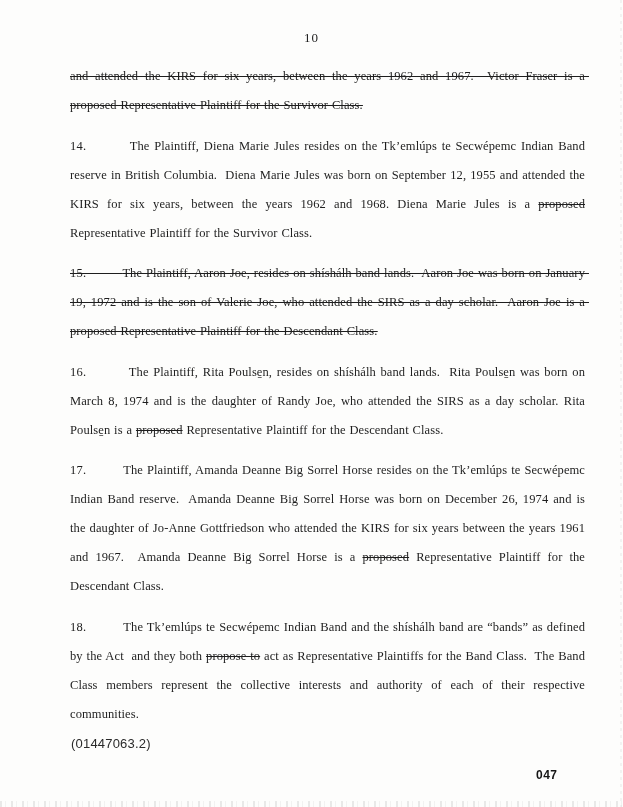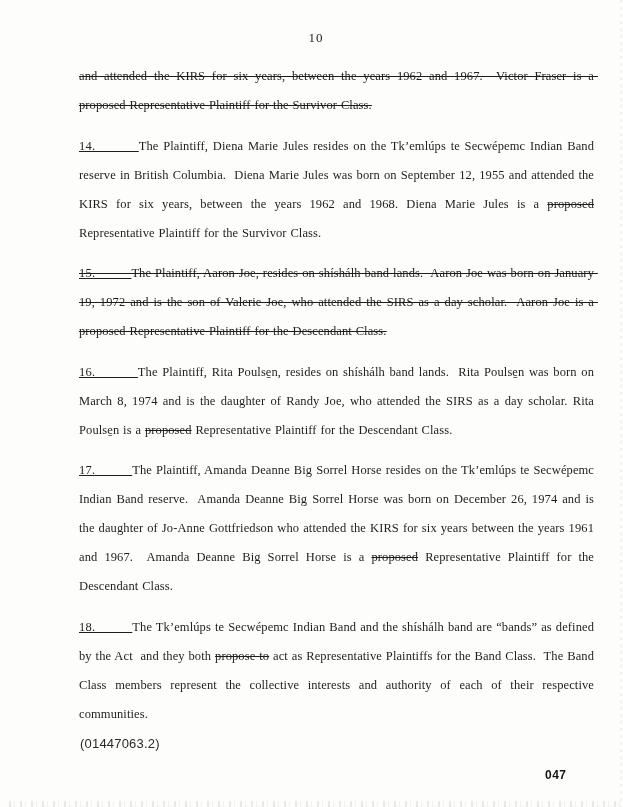--- a/index.html
+++ b/index.html
@@ -11,21 +11,20 @@
     height: 807px;
     background: #fdfdfc;
     position: relative;
     overflow: hidden;
     font-family: "Liberation Serif", "DejaVu Serif", serif;
     color: #1e1e1e;
   }
   .page {
     position: absolute;
     inset: 0;
-    margin-left: 9px;
   }
   .page-number {
     position: absolute;
     top: 30px;
     left: 0;
     width: 100%;
     text-align: center;
     font-size: 13px;
     letter-spacing: 1px;
   }
@@ -43,21 +42,20 @@
     white-space: pre-wrap;
     word-spacing: 0.6px;
     letter-spacing: 0.1px;
   }
   .struck {
     text-decoration: line-through;
     text-decoration-thickness: 1px;
   }
   .para-num {
     letter-spacing: 0.2px;
-    text-decoration: underline;
   }
   .file-stamp {
     position: absolute;
     left: 71px;
     top: 736px;
     font-family: "Liberation Sans", "DejaVu Sans", sans-serif;
     font-size: 13px;
     color: #2a2a2a;
     letter-spacing: 0.2px;
   }

